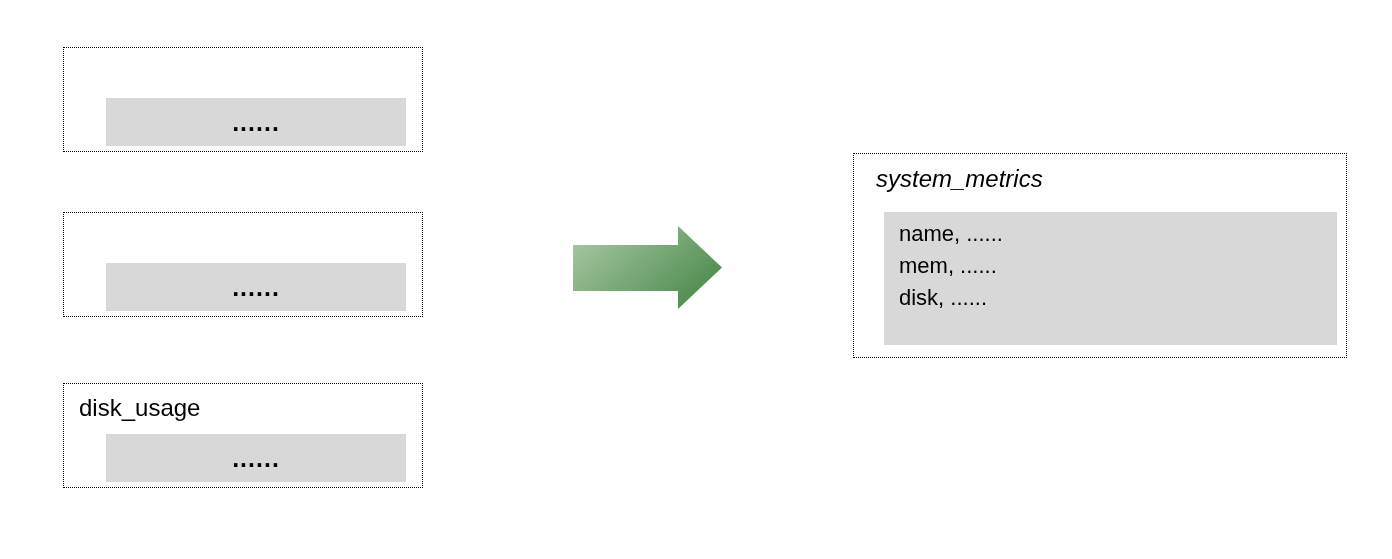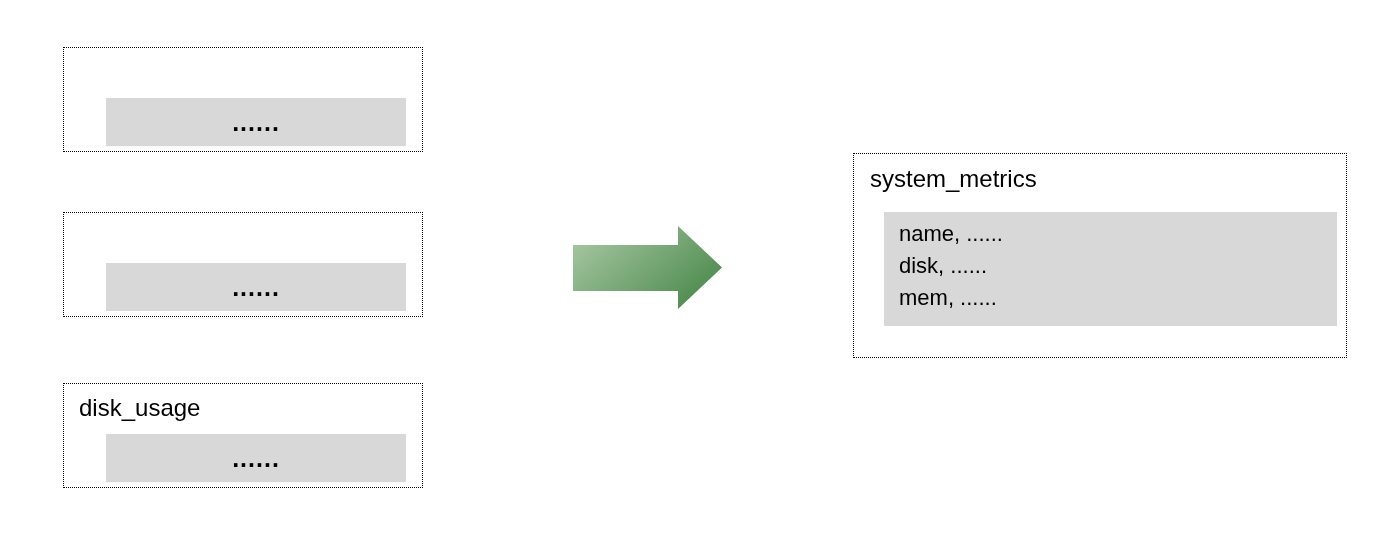--- a/index.html
+++ b/index.html
@@ -59,27 +59,27 @@
   
   .arrow-wrap {
     position: absolute;
     left: 573px;
     top: 226px;
     width: 149px;
     height: 83px;
   }
   
   .target { left: 853px; top: 153px; width: 494px; height: 205px; }
-  .target .box-title { left: 16px; top: 10px; }
+  .target .box-title { left: 22px; top: 10px; font-style: italic; }
   .target .fields-panel {
     position: absolute;
     left: 30px;
     top: 58px;
     width: 453px;
-    height: 114px;
+    height: 133px;
     background: var(--panel-fill);
     padding: 6px 0 0 15px;
     overflow: hidden;
   }
   .field-row {
     font-size: 22px;
     line-height: 32px;
     white-space: nowrap;
   }
 </style>
@@ -116,18 +116,18 @@
         </linearGradient>
       </defs>
       <polygon points="0,19 105,19 105,0 149,41.5 105,83 105,65 0,65" fill="url(#arrowGrad)"></polygon>
     </svg>
   </div>
 
   <div class="box target">
     <div class="box-title">system_metrics</div>
     <div class="fields-panel">
       <div class="field-row">name, ......</div>
+      <div class="field-row">mem, ......</div>
       <div class="field-row">disk, ......</div>
-      <div class="field-row">mem, ......</div>
     </div>
   </div>
 
 </div>
 
 </body></html>

